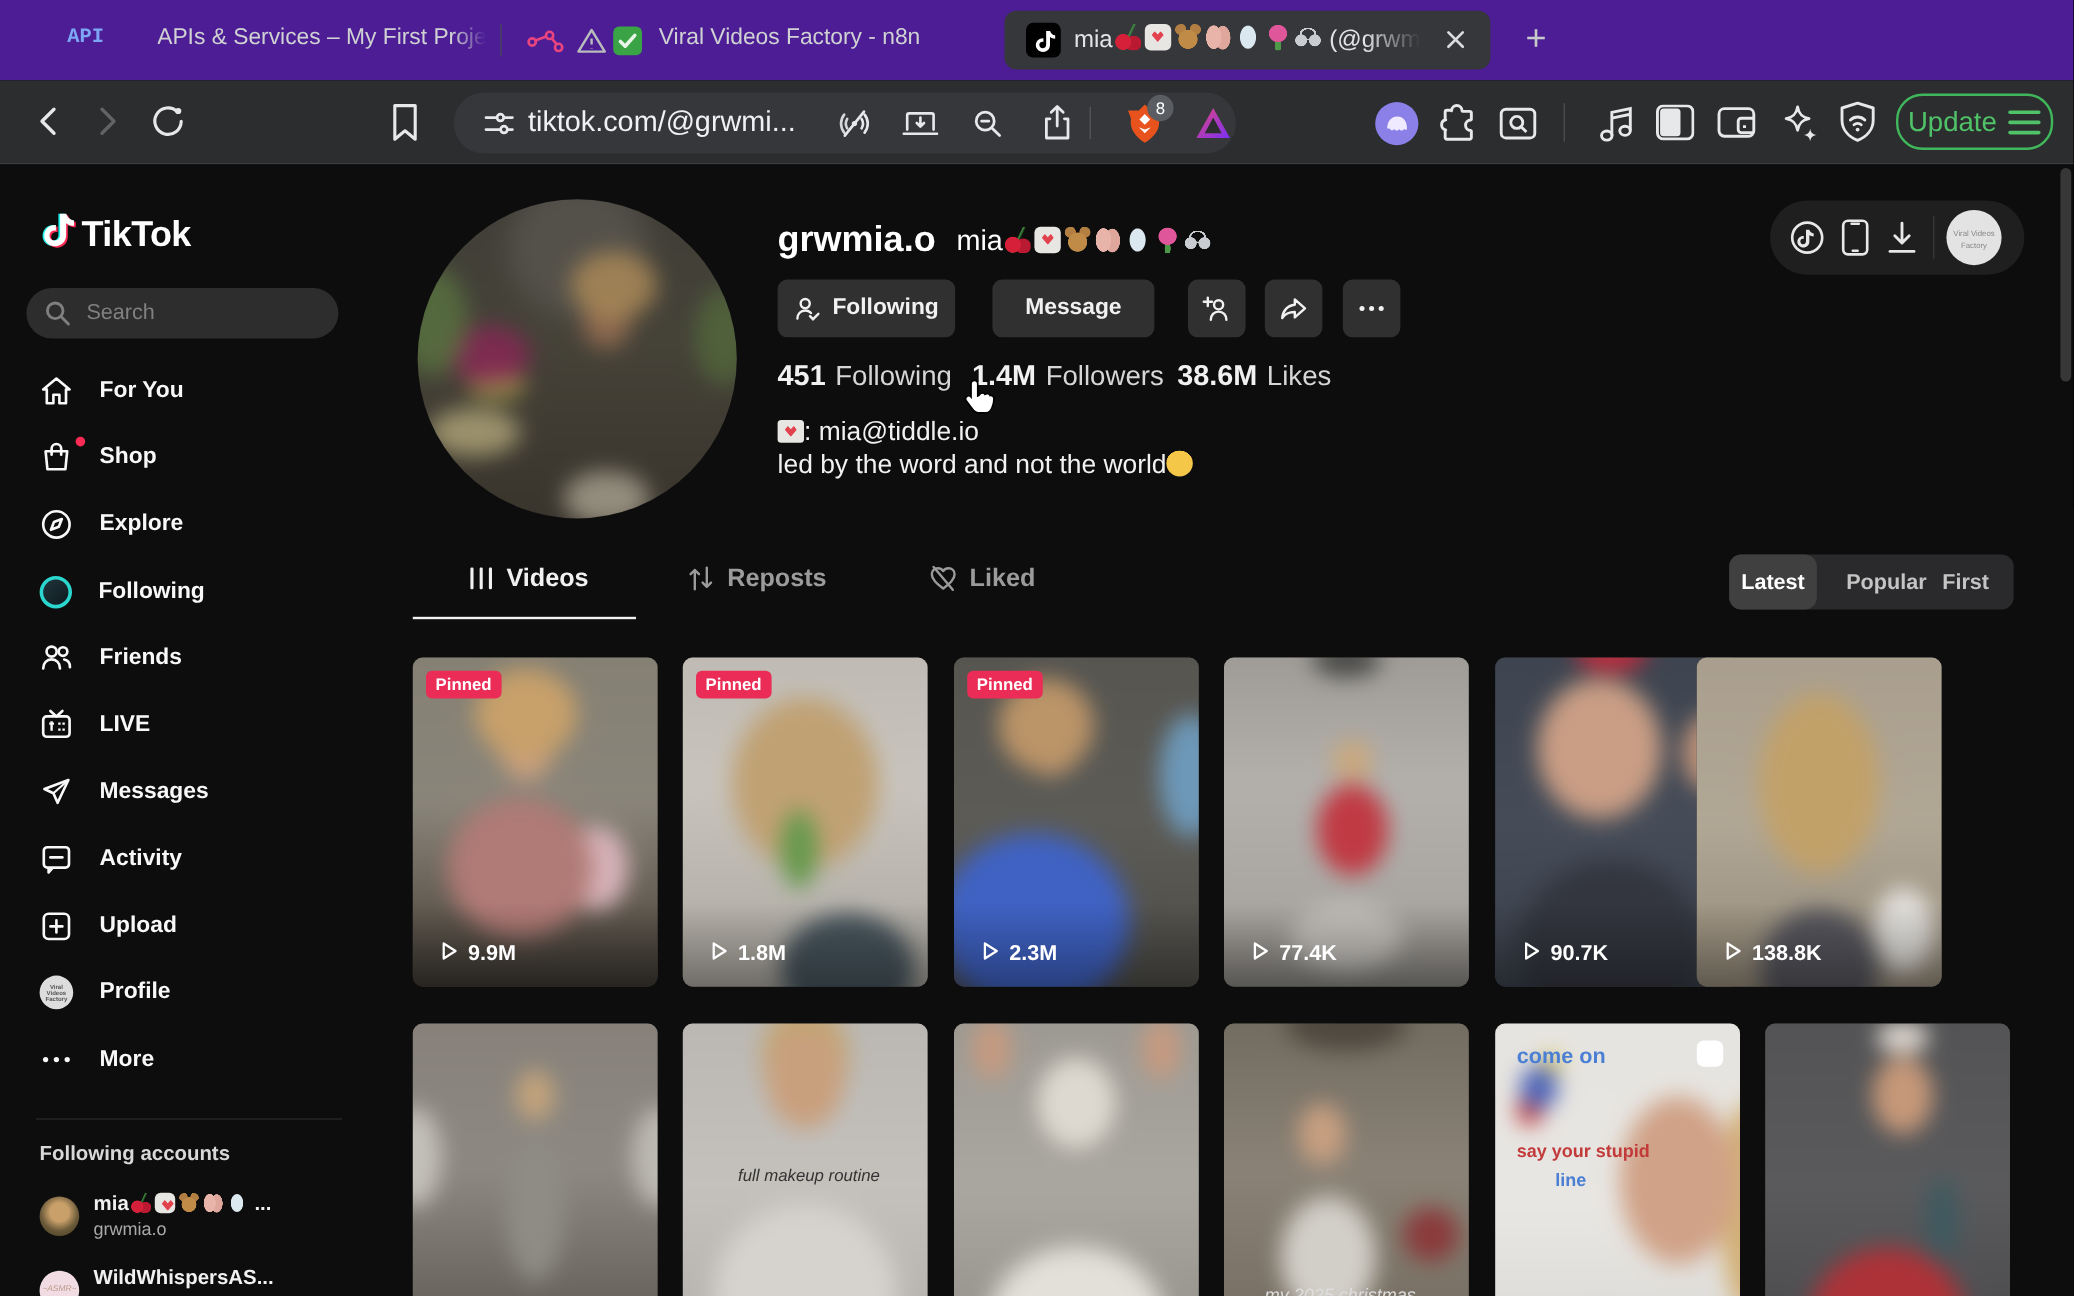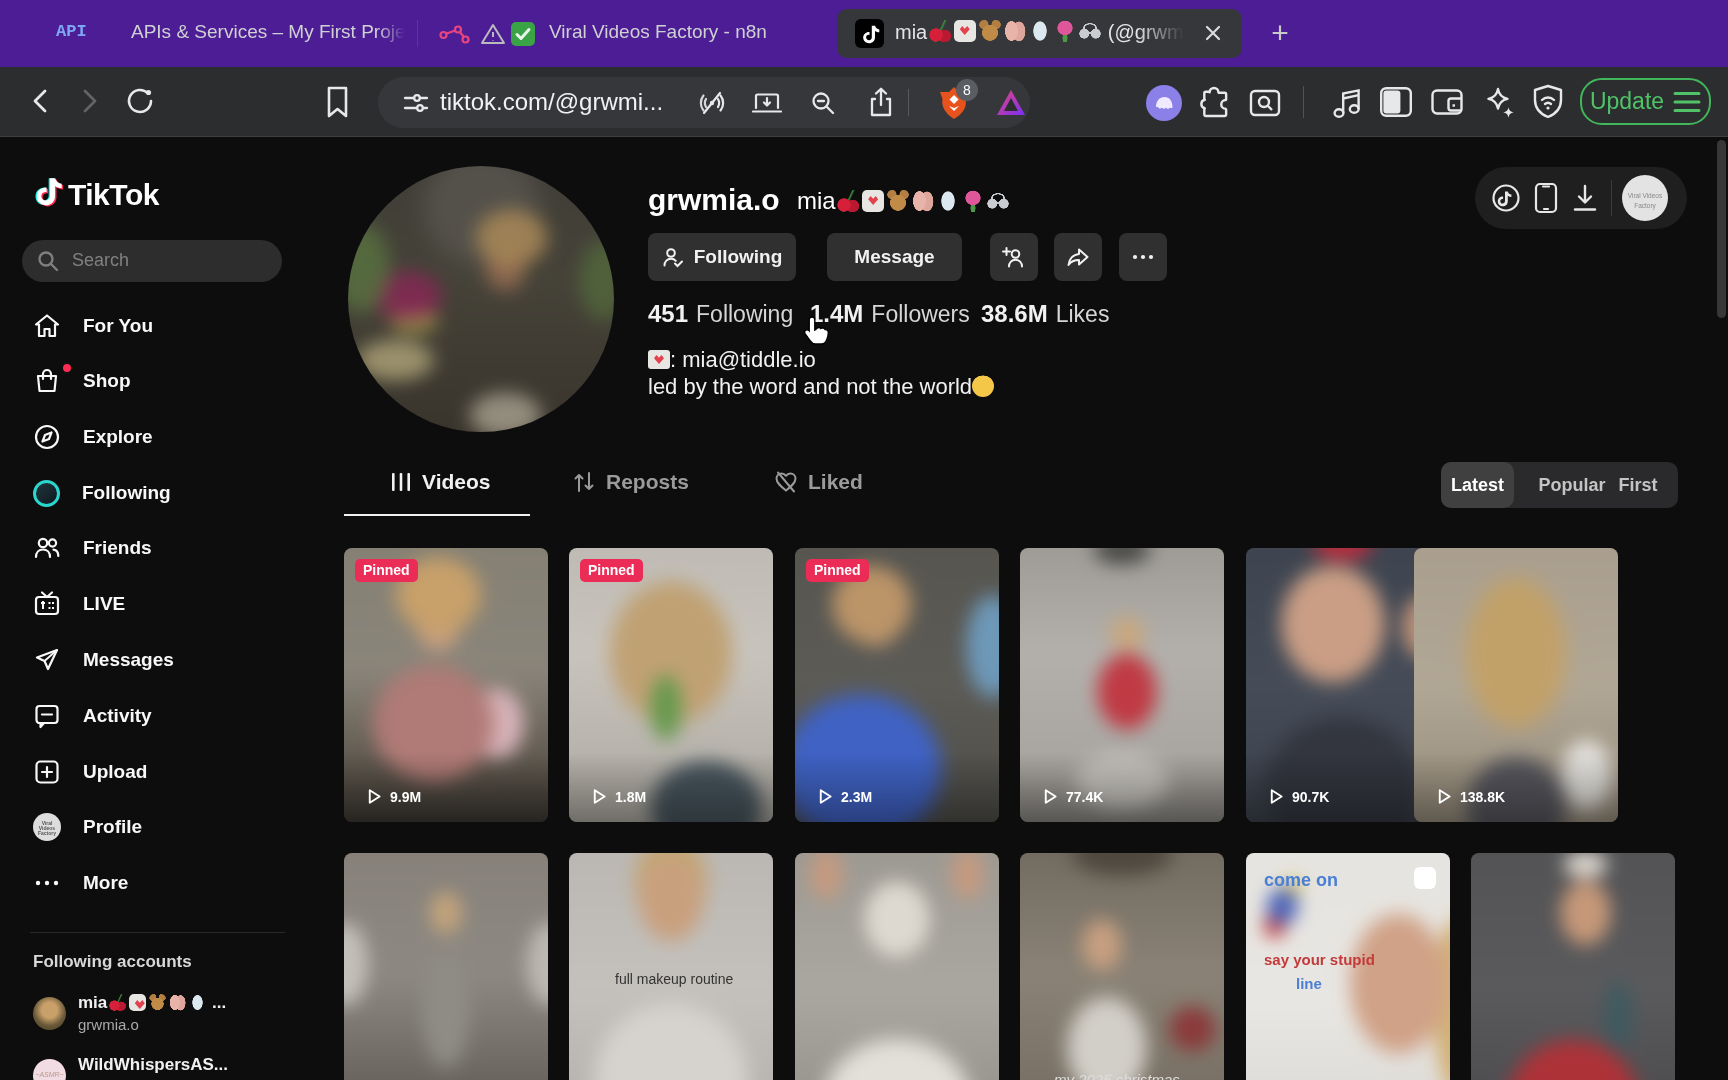--- a/index.html
+++ b/index.html
@@ -54,21 +54,21 @@
 .underline { position:absolute; left:0px; top:44px; width:186px; height:2px; background:#f1f1f1; }
 .seg { position:absolute; left:1097px; top:-8px; height:46px; background:#2a2a2c; border-radius:10px; display:flex; color:#c4c4c4; font-size:18px; font-weight:bold; }
 .seg div { display:flex; align-items:center; justify-content:center; border-radius:10px; }
 .seg .on { background:#404040; color:#ffffff; }
 
 
 .grid { position:absolute; left:344px; top:411px; width:1360px; }
 .tile { position:absolute; width:204px; height:274px; border-radius:8px; overflow:hidden; background:#222; }
 .tile .bg { position:absolute; left:-24px; top:-24px; width:252px; height:322px; filter:blur(9px); }
 .pinned { position:absolute; left:11px; top:11px; background:#ea2c56; color:#fff; font-size:14px; font-weight:bold; padding:3px 8px 4px; border-radius:5px; }
-.views { position:absolute; left:23px; bottom:17px; color:#fff; font-size:14px; font-weight:bold; display:flex; align-items:flex-end; gap:8px; }
+.views { position:absolute; left:23px; bottom:17px; color:#fff; font-size:18px; font-weight:bold; display:flex; align-items:flex-start; gap:8px; }
 .shade { position:absolute; left:0; bottom:0; width:100%; height:70px; background:linear-gradient(transparent, rgba(0,0,0,0.35)); }
 .em-cherry,.em-letter,.em-bear,.em-ballet,.em-bub,.em-tulip,.em-head { display:inline-block; vertical-align:-3px; width:22px; height:22px; margin:0 1.5px; border-radius:5px; }
 .em-cherry { background:radial-gradient(circle at 32% 68%, #d6203a 30%, transparent 33%), radial-gradient(circle at 72% 74%, #b91a31 27%, transparent 30%), linear-gradient(115deg, transparent 46%, #3f8f3f 50%, transparent 57%); }
 .em-letter { background:#e8e6e3; position:relative; }
 .em-letter:after { content:""; position:absolute; left:6px; top:6px; width:10px; height:9px; background:#e2414e; clip-path:polygon(50% 100%, 0 35%, 25% 0, 50% 30%, 75% 0, 100% 35%); }
 .em-bear { background:radial-gradient(circle at 50% 58%, #c08a47 46%, transparent 49%), radial-gradient(circle at 22% 20%, #b27e41 18%, transparent 20%), radial-gradient(circle at 78% 20%, #b27e41 18%, transparent 20%); }
 .em-ballet { background:radial-gradient(ellipse 30% 46% at 34% 50%, #e8b3a8 95%, transparent), radial-gradient(ellipse 30% 46% at 68% 52%, #dfa79c 95%, transparent); }
 .em-bub { background:radial-gradient(ellipse 32% 46% at 50% 50%, #dce8f0 90%, transparent); }
 .em-tulip { background:radial-gradient(ellipse 36% 34% at 50% 36%, #e0569a 92%, transparent), linear-gradient(180deg, transparent 58%, transparent 58%), radial-gradient(ellipse 12% 30% at 50% 82%, #4d9948 90%, transparent); }
 .em-head { background:radial-gradient(circle at 24% 62%, #c9cdd2 22%, transparent 24%), radial-gradient(circle at 76% 62%, #c9cdd2 22%, transparent 24%), radial-gradient(ellipse 40% 30% at 50% 38%, transparent 58%, #c9cdd2 62%, #c9cdd2 78%, transparent 80%); }
@@ -522,21 +522,21 @@
         radial-gradient(ellipse 14% 20% at 91% 42%, #bcb9b2 60%, transparent 70%),
         radial-gradient(ellipse 10% 10% at 50% 26%, #c2a37c 60%, transparent 72%),
         radial-gradient(ellipse 15% 28% at 50% 56%, #8e8c84 60%, transparent 70%),
         linear-gradient(180deg, #857f78 0%, #8d8982 45%, #68645d 80%, #3f3a33 100%);"></div>
       </div>
       <div class="tile" style="left:225px;top:305px;">
           <div class="bg" style="background:radial-gradient(ellipse 20% 20% at 50% 22%, #c9a07e 58%, transparent 68%),
         radial-gradient(ellipse 30% 28% at 50% 16%, #c3a472 40%, transparent 55%),
         radial-gradient(ellipse 46% 36% at 50% 78%, #d6d3cf 60%, transparent 72%),
         linear-gradient(180deg, #b9b6b1 0%, #c4c1bc 50%, #b0ada8 100%);"></div>
-        <div style="position:absolute;left:46px;top:118px;color:#333;font-size:14px;">full makeup routine</div>
+        <div style="position:absolute;left:46px;top:118px;color:#333;font-size:14px;font-style:italic;">full makeup routine</div>
       </div>
       <div class="tile" style="left:451px;top:305px;">
           <div class="bg" style="background:radial-gradient(ellipse 20% 18% at 50% 28%, #ded9d0 60%, transparent 70%),
         radial-gradient(ellipse 10% 12% at 22% 14%, #c59a80 60%, transparent 72%),
         radial-gradient(ellipse 10% 12% at 78% 14%, #c59a80 60%, transparent 72%),
         radial-gradient(ellipse 44% 30% at 50% 85%, #e3e0da 60%, transparent 72%),
         radial-gradient(ellipse 14% 10% at 48% 88%, #b03040 40%, transparent 55%),
         linear-gradient(180deg, #9a9790 0%, #aaa7a0 50%, #8e8b84 100%);"></div>
       </div>
       <div class="tile" style="left:676px;top:305px;">

